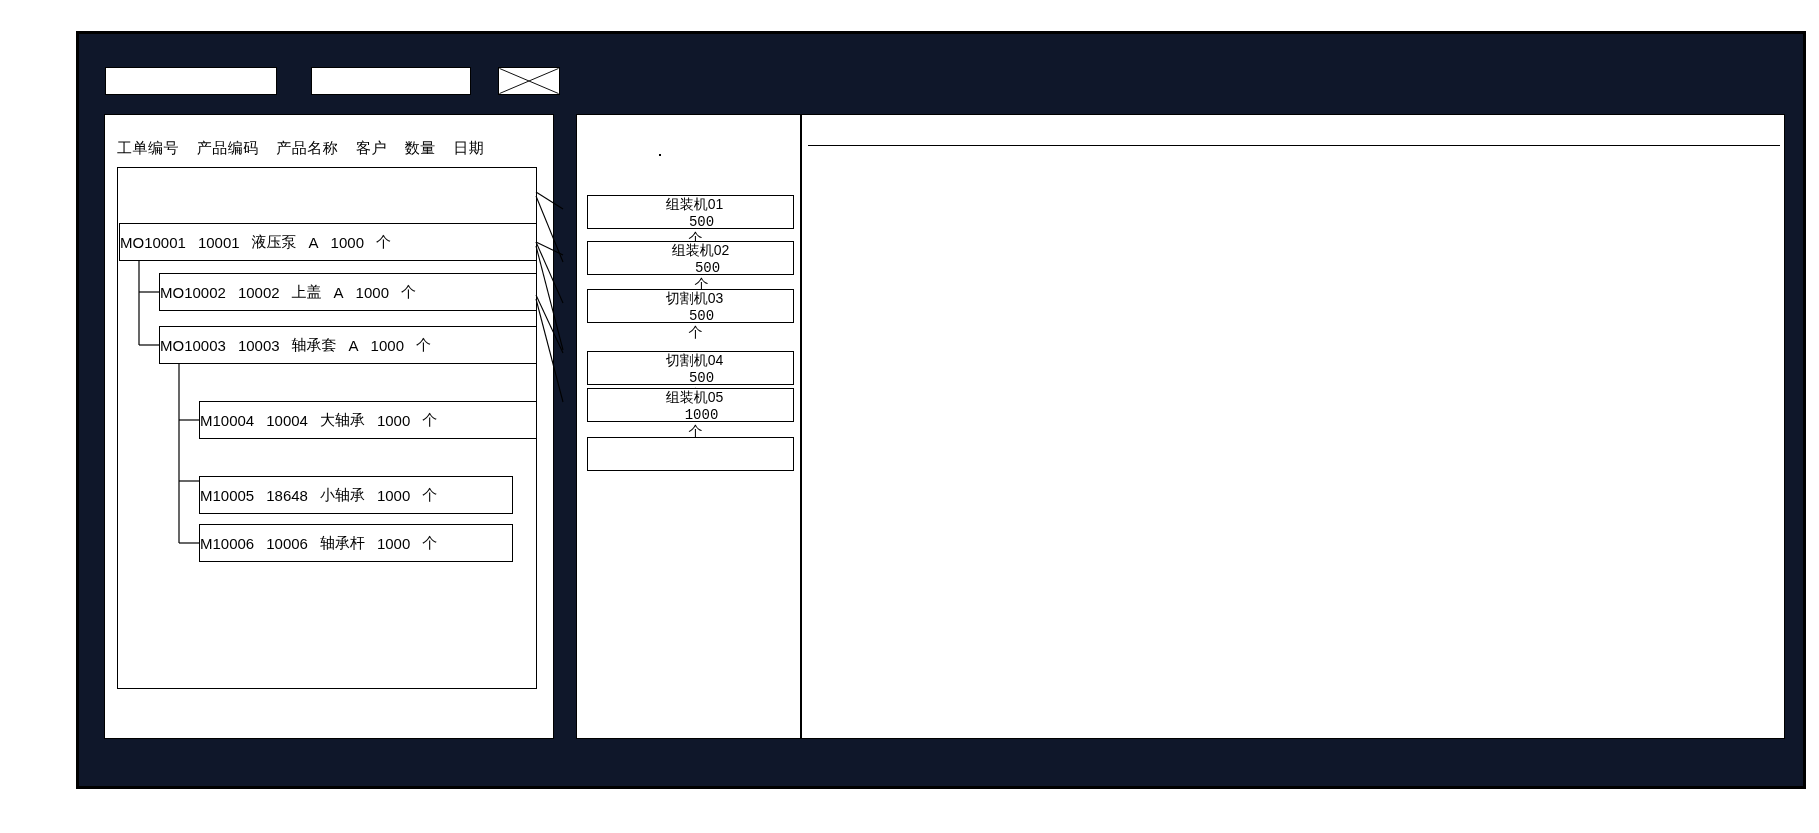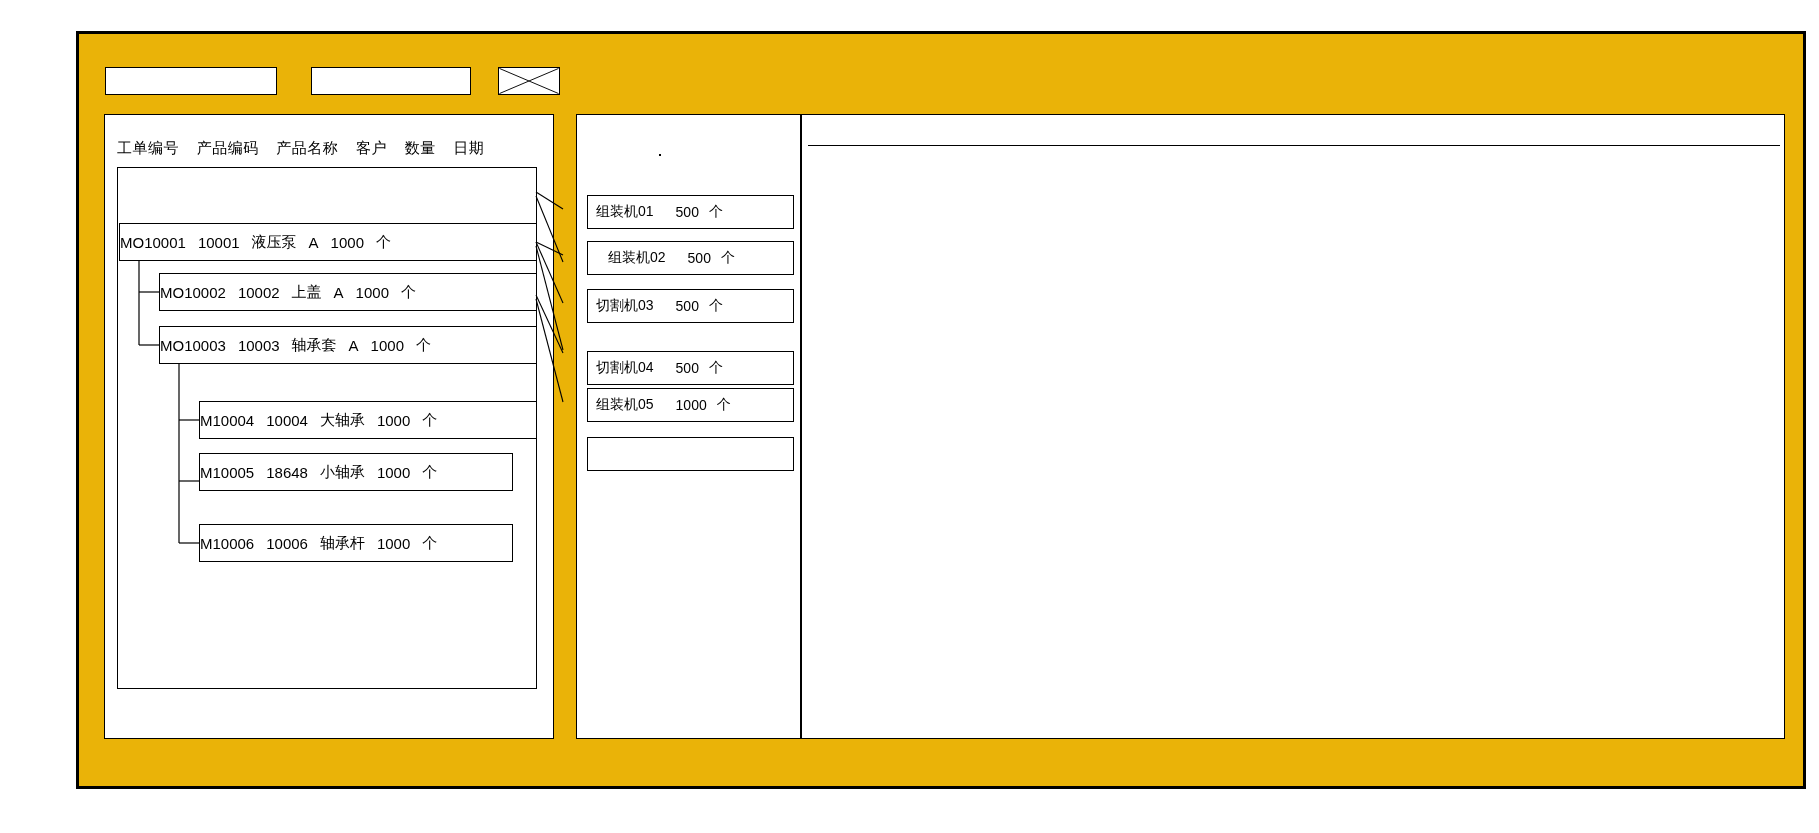--- a/index.html
+++ b/index.html
@@ -18,21 +18,21 @@
 
   
   #app-window {
     position: absolute;
     left: 76px;
     top: 31px;
     width: 1730px;
     height: 758px;
     border: 3px solid #000000;
     box-sizing: border-box;
-    background: #eab308;
+    background: #0f172a;
   }
 
   
   #toolbar {
     position: absolute;
     left: 26px;
     top: 33px;
     height: 28px;
     display: flex;
     align-items: center;
@@ -125,23 +125,24 @@
     left: 10px;
     width: 207px;
     height: 34px;
     box-sizing: border-box;
     border: 1.5px solid #000000;
     background: #ffffff;
     display: flex;
     align-items: center;
     font-size: 14px;
     white-space: nowrap;
+    flex-direction: column;
   }
   .machine-box .m-name { margin-left: 8px; }
-  .machine-box .m-qty  { margin-left: 22px; }
+  .machine-box .m-qty  { margin-left: 22px; font-family: Liberation Mono, monospace; }
   .machine-box .m-unit { margin-left: 10px; }
 
   
   #right-panel {
     left: 722px;
     top: 80px;
     width: 984px;
     height: 625px;
   }
   #right-grid-head {
@@ -230,21 +231,21 @@
     </div>
 
     <div class="tree-node" style="left:94px; top:286px; width:338px;">
       <span class="cell">M10004</span>
       <span class="cell">10004</span>
       <span class="cell">大轴承</span>
       <span class="cell">1000</span>
       <span class="cell">个</span>
     </div>
 
-    <div class="tree-node" style="left:94px; top:338px; width:314px;">
+    <div class="tree-node" style="left:94px; top:361px; width:314px;">
       <span class="cell">M10005</span>
       <span class="cell">18648</span>
       <span class="cell">小轴承</span>
       <span class="cell">1000</span>
       <span class="cell">个</span>
     </div>
 
     <div class="tree-node" style="left:94px; top:409px; width:314px;">
       <span class="cell">M10006</span>
       <span class="cell">10006</span>

